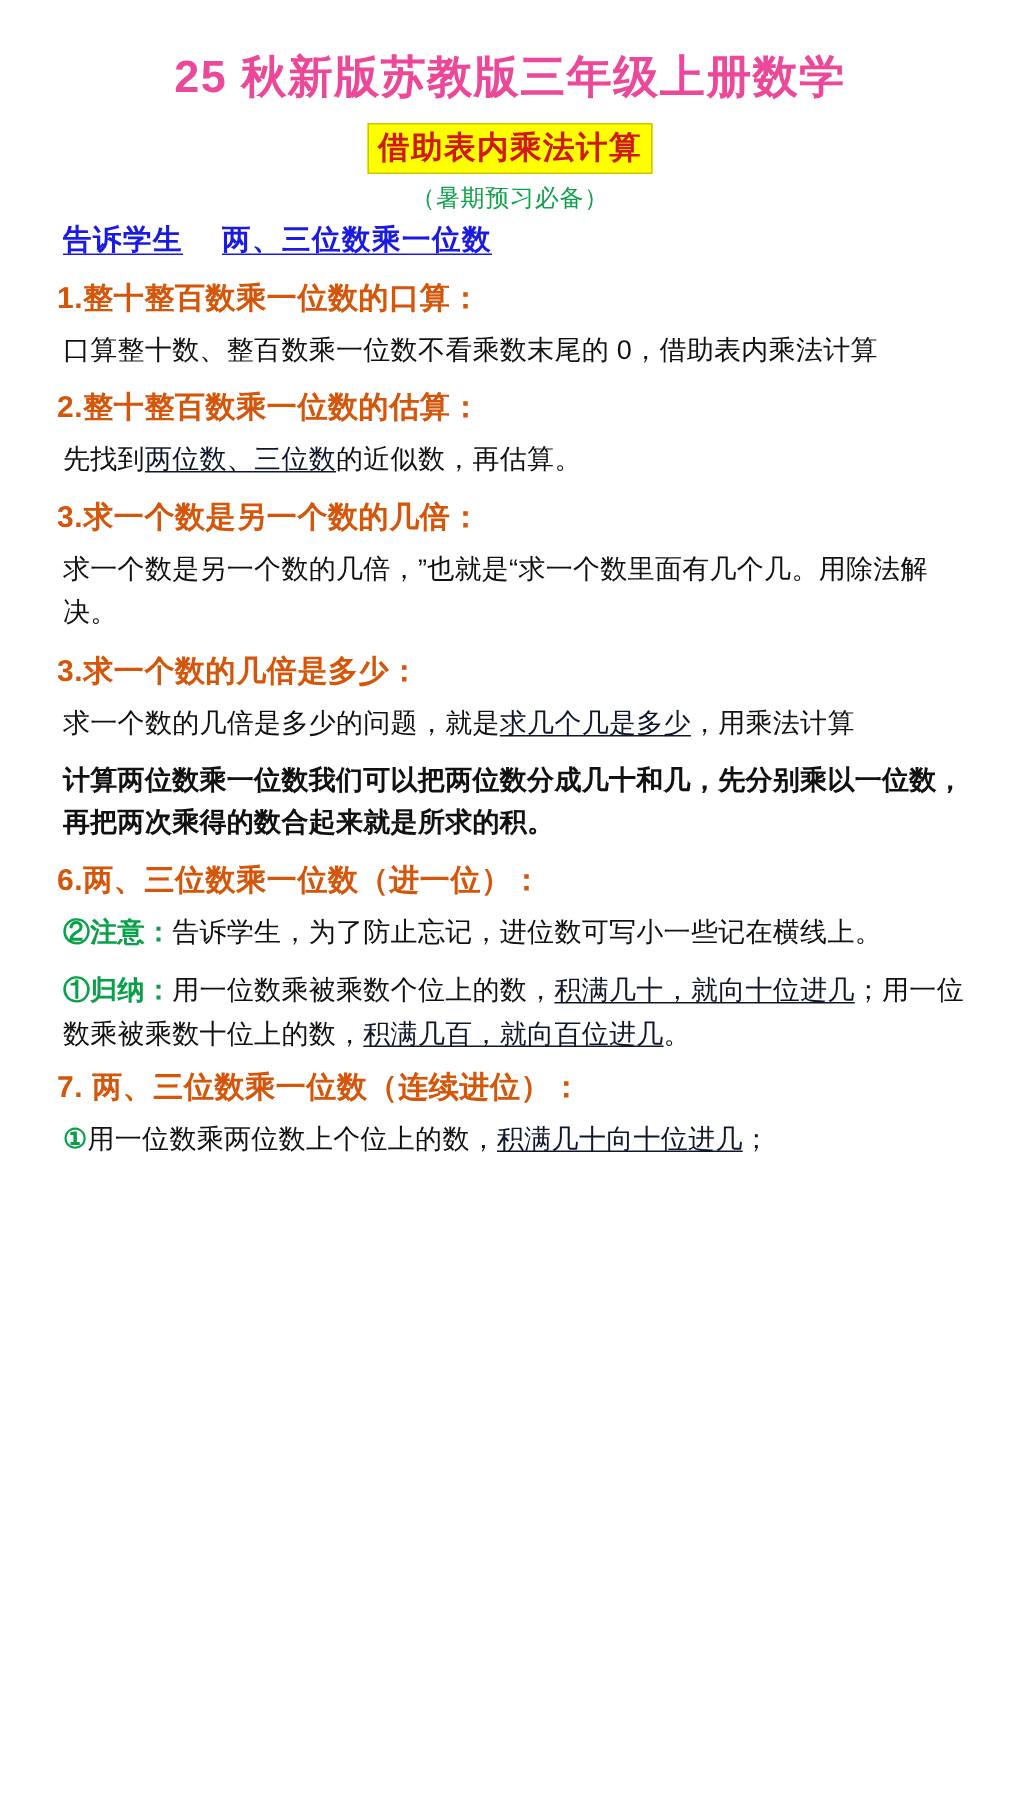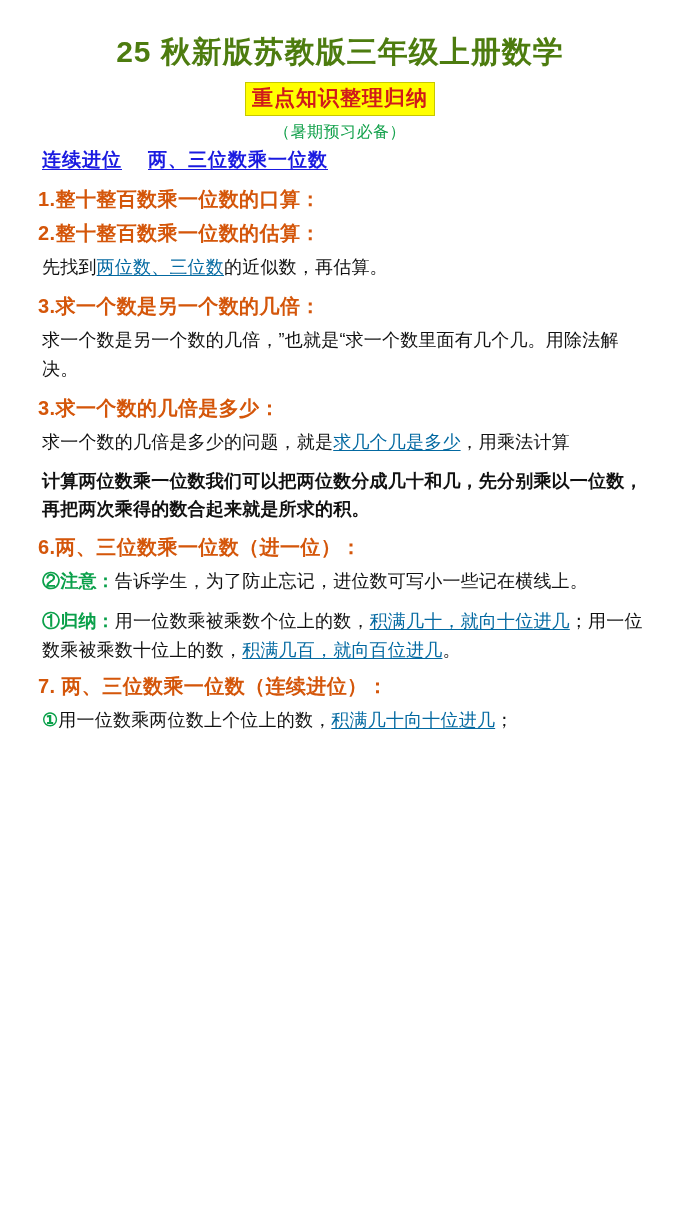--- a/index.html
+++ b/index.html
@@ -16,21 +16,21 @@
   }
   .page {
     width: 680px;
     height: 1209px;
     box-sizing: border-box;
     padding: 34px 28px 10px 28px;
     position: relative;
   }
   .title {
     text-align: center;
-    color: #4d7c0f;
+    color: #ec4899;
     font-size: 30px;
     font-weight: bold;
     letter-spacing: 1px;
     line-height: 1.2;
     margin-bottom: 12px;
     font-family: "Liberation Sans", sans-serif;
   }
   .subtitle-wrap {
     text-align: center;
     margin-bottom: 6px;
@@ -77,21 +77,21 @@
     color: #111;
     font-size: 18px;
     line-height: 1.62;
     margin: 0 0 10px 14px;
     letter-spacing: 0.2px;
   }
   .p-tight {
     margin-bottom: 7px;
   }
   .red-u {
-    color: #0369a1;
+    color: #0f172a;
     text-decoration: underline;
     text-underline-offset: 2px;
   }
   .green-b {
     color: #0aa04a;
     font-weight: bold;
   }
   .label-num {
     color: #0aa04a;
     font-weight: bold;
@@ -102,30 +102,31 @@
   }
 </style>
 </head>
 <body>
 
 <div class="page">
 
   <div class="title">25 秋新版苏教版三年级上册数学</div>
 
   <div class="subtitle-wrap">
-    <span class="subtitle">重点知识整理归纳</span>
+    <span class="subtitle">借助表内乘法计算</span>
   </div>
 
   <div class="note">（暑期预习必备）</div>
 
   <div class="unit-heading">
-    <span>连续进位</span><span class="gap"></span><span>两、三位数乘一位数</span>
+    <span>告诉学生</span><span class="gap"></span><span>两、三位数乘一位数</span>
   </div>
 
   <div class="h-item">1.整十整百数乘一位数的口算：</div>
+  <div class="p-item">口算整十数、整百数乘一位数不看乘数末尾的 0，借助表内乘法计算</div>
 
   <div class="h-item">2.整十整百数乘一位数的估算：</div>
   <div class="p-item"><span>先找到</span><span class="red-u">两位数、三位数</span><span>的近似数，再估算。</span></div>
 
   <div class="h-item">3.求一个数是另一个数的几倍：</div>
   <div class="p-item">求一个数是另一个数的几倍，”也就是“求一个数里面有几个几。用除法解决。</div>
 
   <div class="h-item">3.求一个数的几倍是多少：</div>
   <div class="p-item"><span>求一个数的几倍是多少的问题，就是</span><span class="red-u">求几个几是多少</span><span>，用乘法计算</span></div>
 

